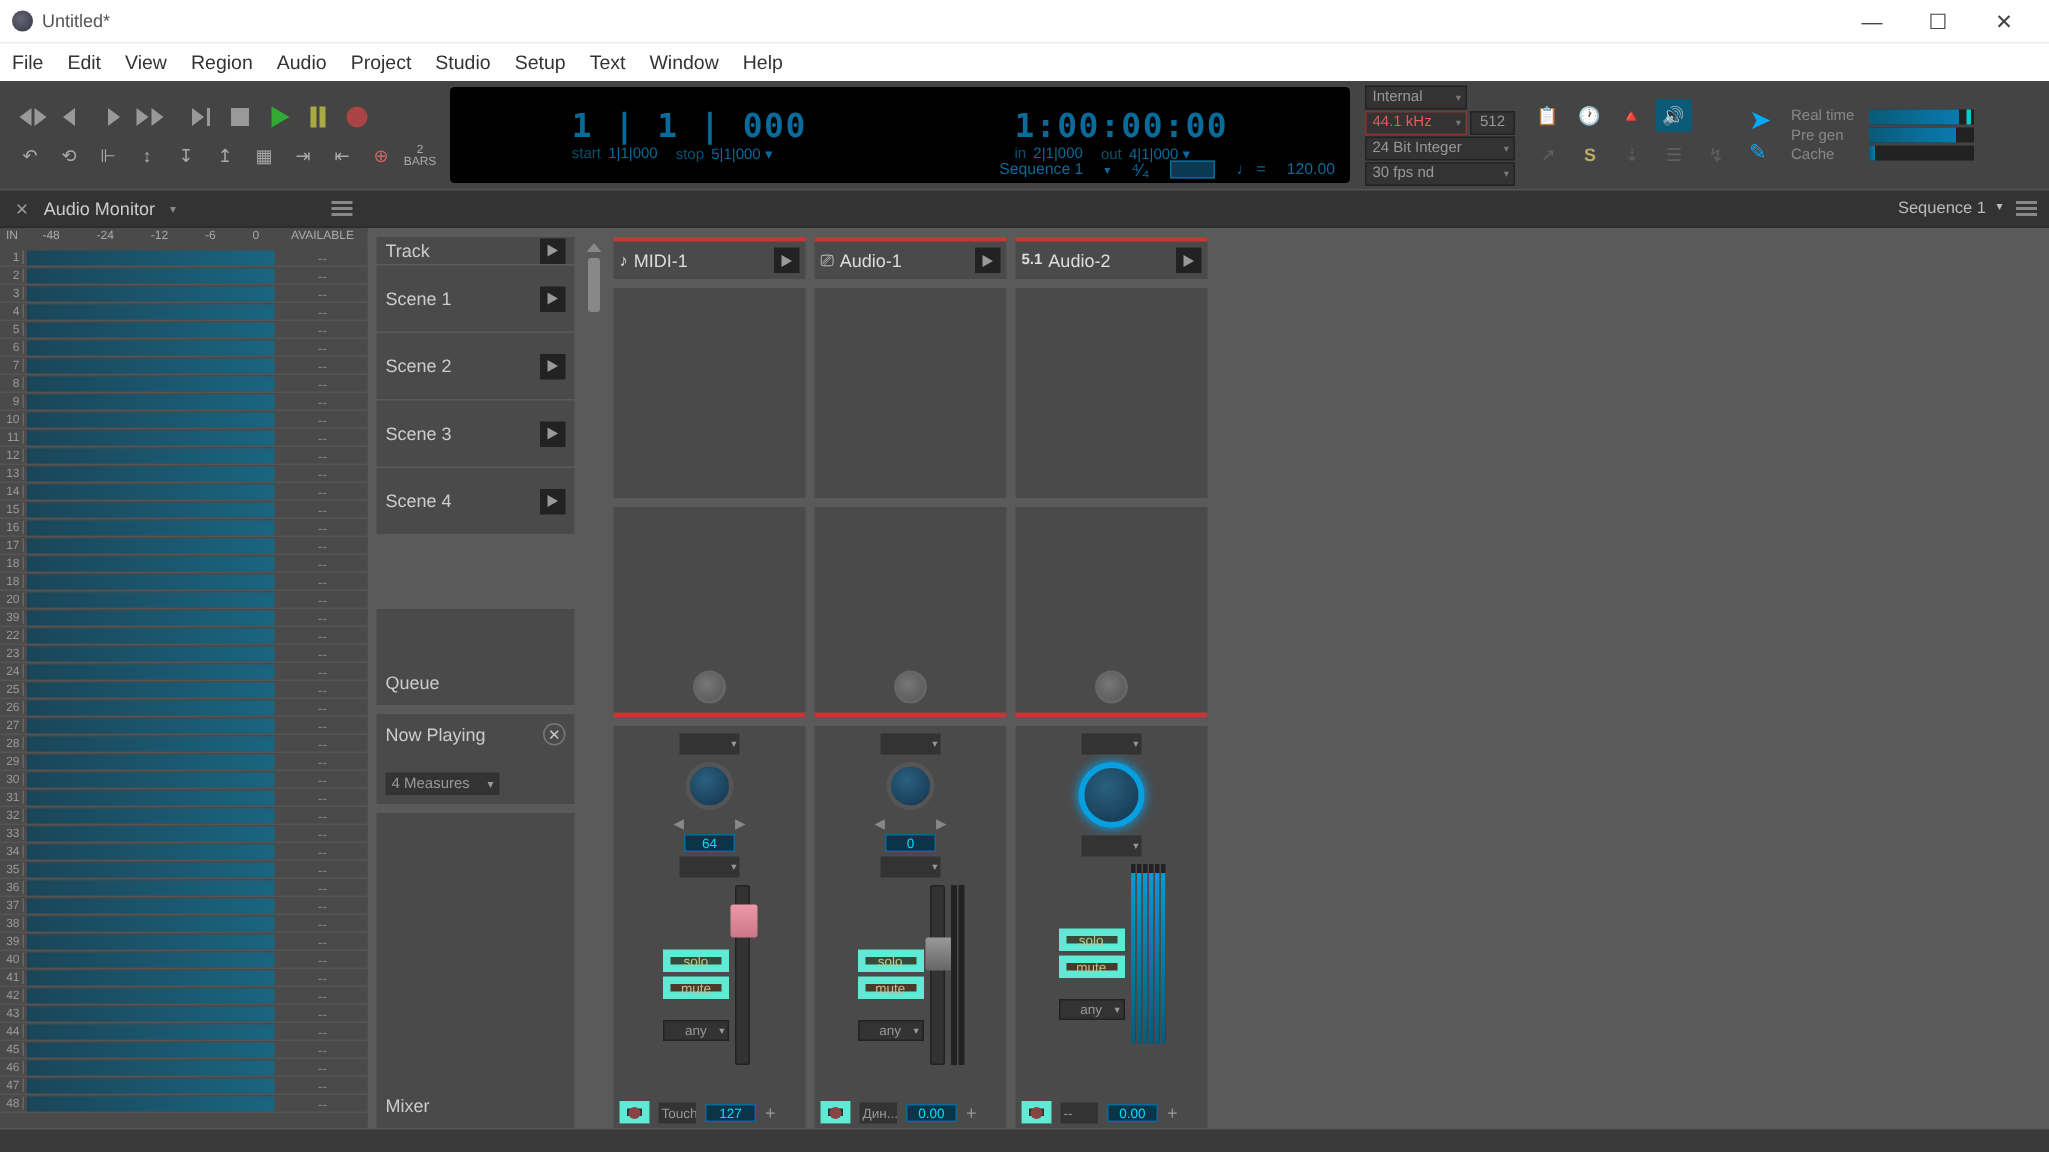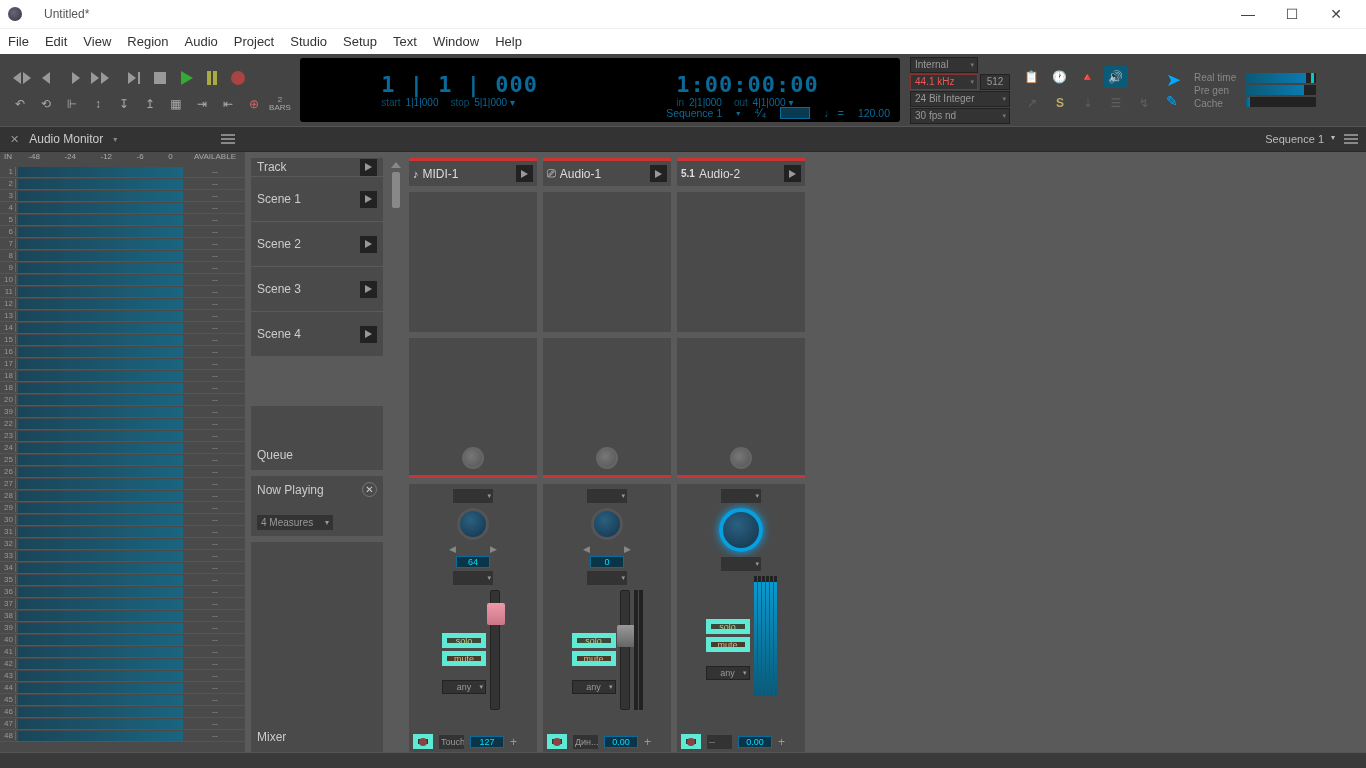--- a/index.html
+++ b/index.html
@@ -1,19 +1,19 @@
 <!DOCTYPE html>
 <html><head>
 <meta charset="utf-8">
 <style>
 * { margin: 0; padding: 0; box-sizing: border-box; font-family: "Segoe UI", Tahoma, sans-serif; }
 body { width: 1366px; height: 768px; overflow: hidden; background: #3a3a3a; color: #aaa; font-size: 12px; position: relative; }
 
 
-.titlebar { height: 28px; background: #fff; display: flex; align-items: center; padding: 0 8px; gap: 16px; }
+.titlebar { height: 28px; background: #fff; display: flex; align-items: center; padding: 0 8px; }
 .titlebar .app-icon { width: 14px; height: 14px; border-radius: 50%; background: radial-gradient(circle at 40% 40%, #667,#334); margin-right: 6px; }
 .titlebar .title { color: #555; font-size: 12px; flex: 1; }
 .titlebar .win-controls { display: flex; }
 .titlebar .win-btn { width: 44px; height: 28px; display:flex; align-items:center; justify-content:center; color:#444; font-size: 14px; }
 
 
 .menubar { height: 26px; background: #fff; border-top: 1px solid #eee; display: flex; align-items: center; padding: 0 8px; gap: 16px; }
 .menubar .mi { color: #333; font-size: 13px; }
 
 

